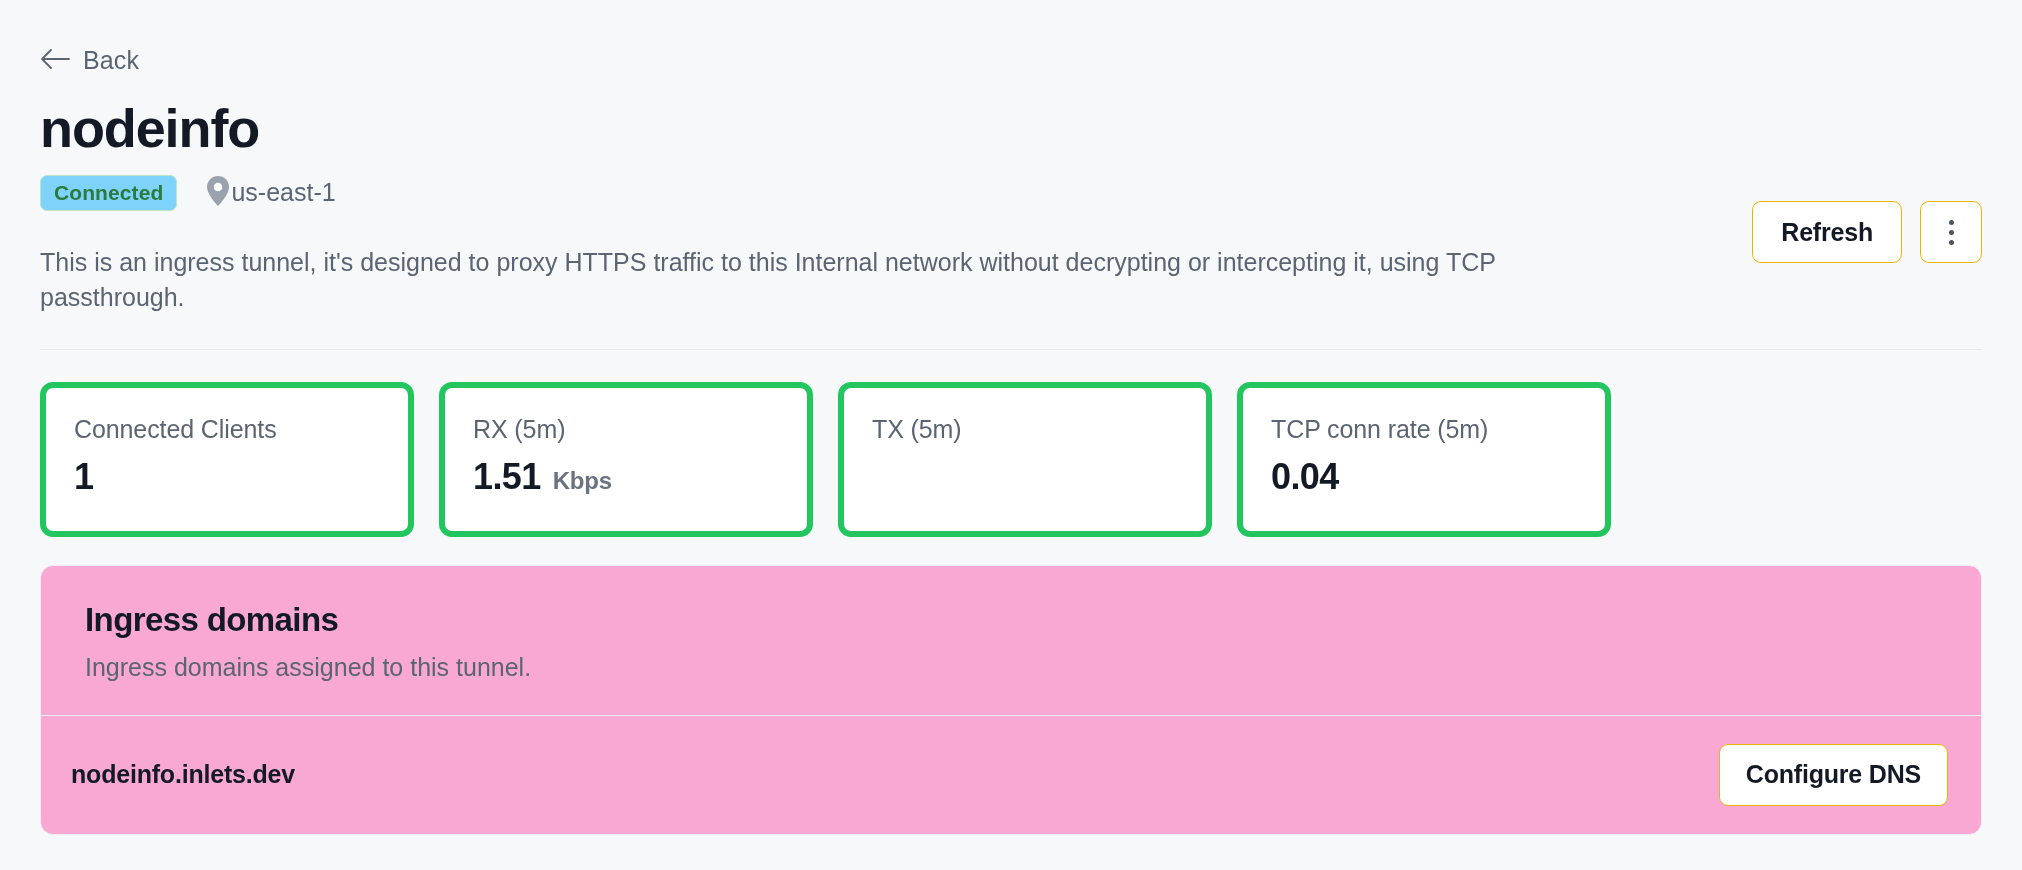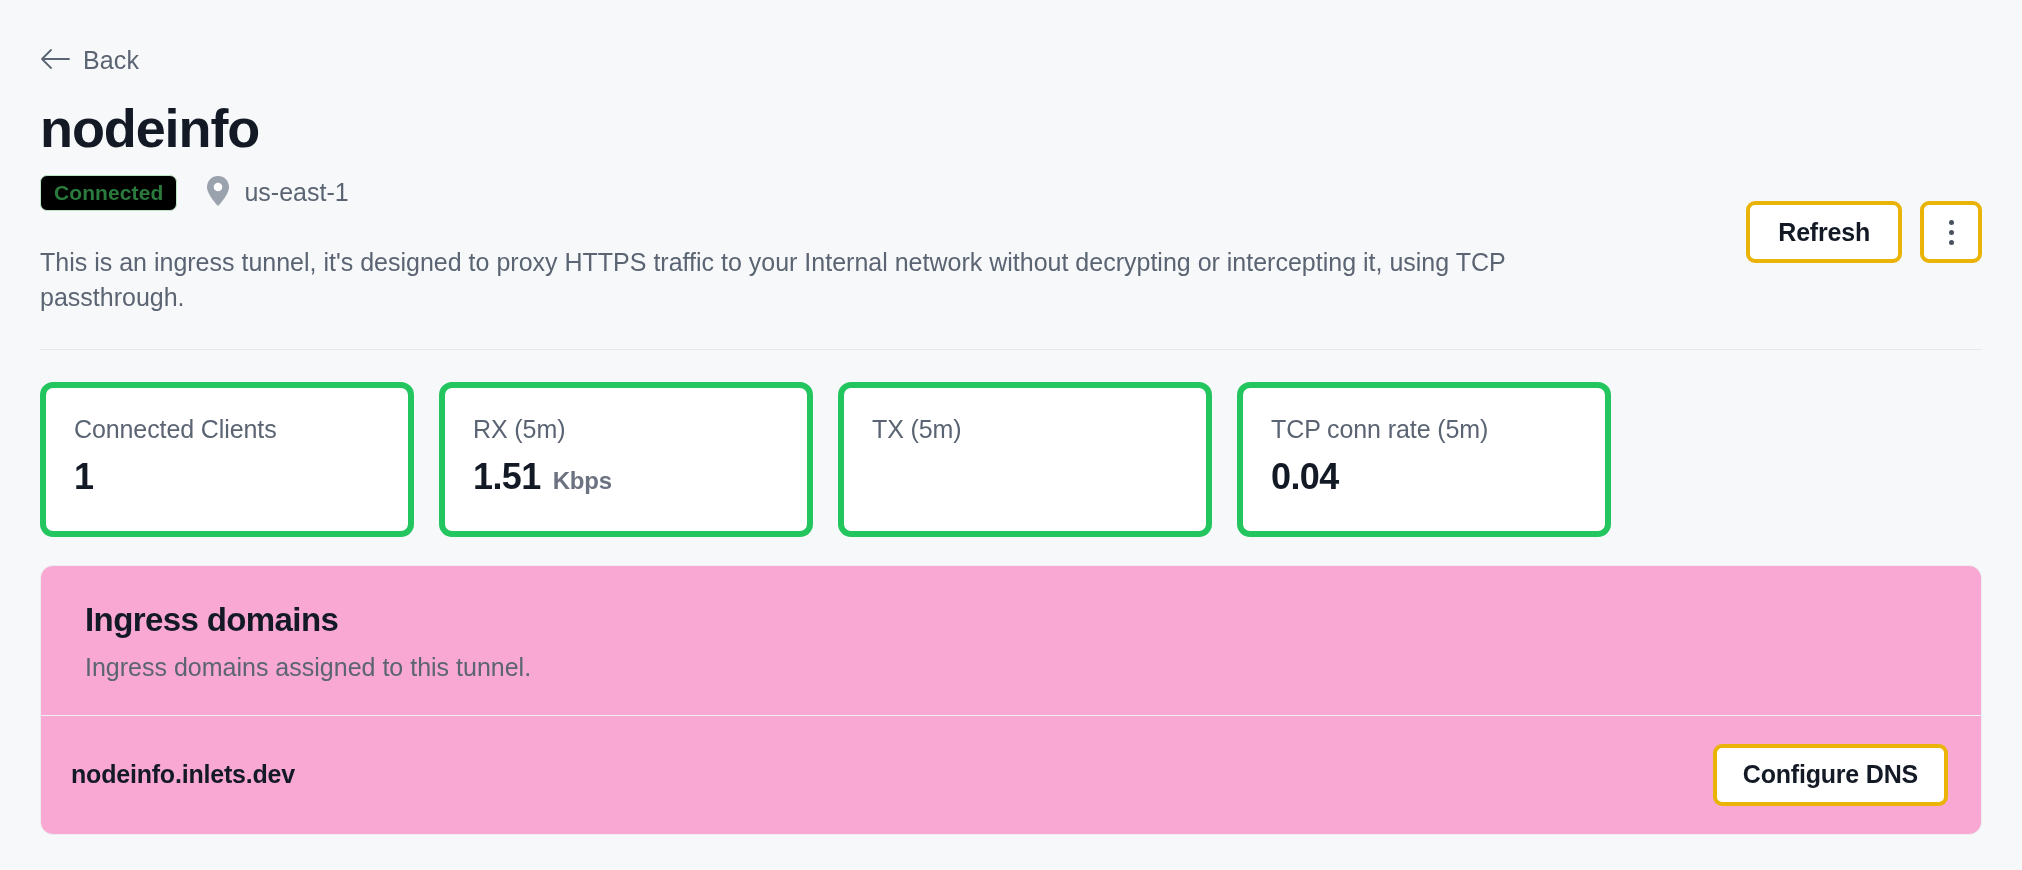--- a/index.html
+++ b/index.html
@@ -53,49 +53,48 @@
     gap: 28px;
     margin-top: 18px;
   }
   .status-badge {
     display: inline-flex;
     align-items: center;
     justify-content: center;
     height: 36px;
     padding: 0 13px;
     border: 1px solid #bbe5c4;
-    background: #000000;
+    background: #7dd3fc;
     border-radius: 7px;
     font-size: 21px;
     font-weight: 600;
     color: #2b7a3d;
     letter-spacing: .1px;
   }
   .region {
     display: flex;
     align-items: center;
-    gap: 13px;
   }
   .region-label {
     font-size: 25px;
     color: #5b6472;
   }
 
   
   .header-actions {
     position: absolute;
     top: 155px;
     right: 40px;
     display: flex;
     align-items: center;
     gap: 18px;
   }
   .btn {
     background: #ffffff;
-    border: 4px solid #eab308;
+    border: 1px solid #eab308;
     border-radius: 9px;
     font-family: "Liberation Sans", sans-serif;
     font-size: 25px;
     font-weight: 700;
     color: #131a26;
     cursor: pointer;
     letter-spacing: -.2px;
   }
   .btn-refresh { height: 62px; padding: 0 28px; }
   .btn-kebab {
@@ -247,21 +246,21 @@
     <button class="btn btn-refresh">Refresh</button>
     <button class="btn btn-kebab">
       <span class="kebab-dots">
         <span></span>
           <span></span>
           <span></span>
       </span>
     </button>
   </div>
 
-  <p class="description">This is an ingress tunnel, it's designed to proxy HTTPS traffic to your Internal network without decrypting or intercepting it, using TCP passthrough.</p>
+  <p class="description">This is an ingress tunnel, it's designed to proxy HTTPS traffic to this Internal network without decrypting or intercepting it, using TCP passthrough.</p>
 
   <div class="divider"></div>
 
   <div class="stats">
 
     <div class="stat-card">
       <div class="stat-label">Connected Clients</div>
       <div class="stat-value-row">
         <span class="stat-value">1</span>
         <span class="stat-unit"></span>

